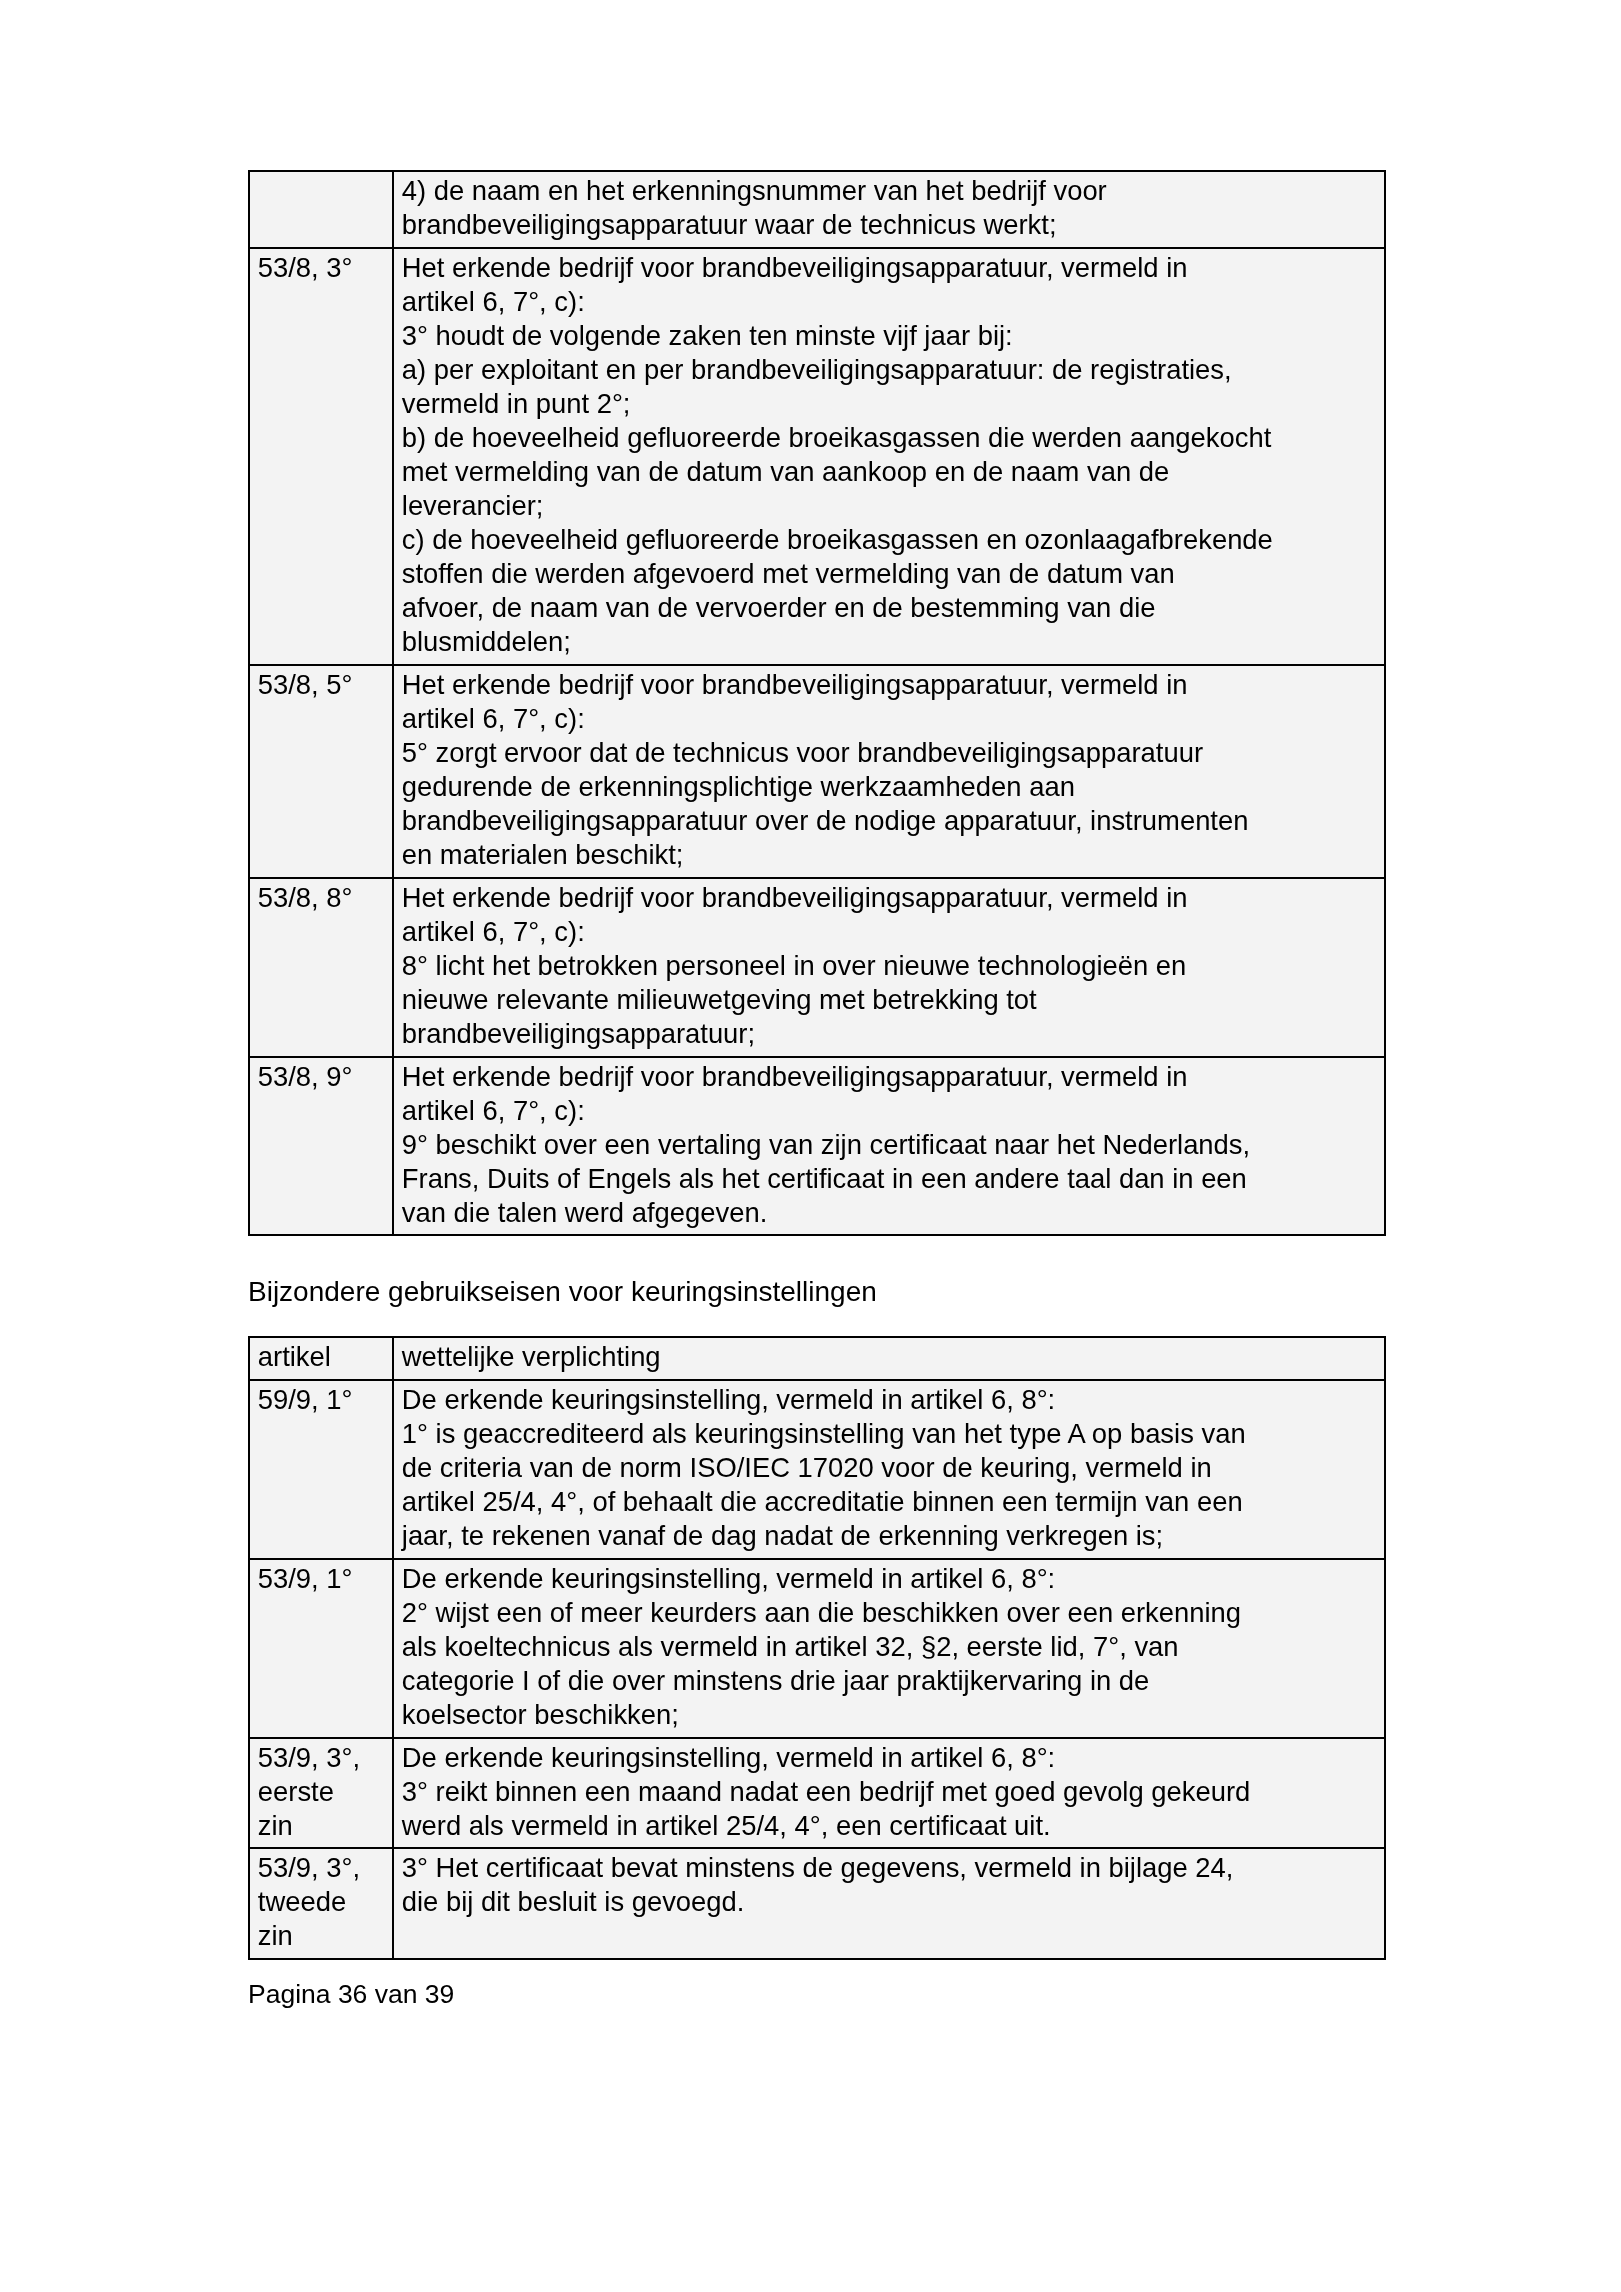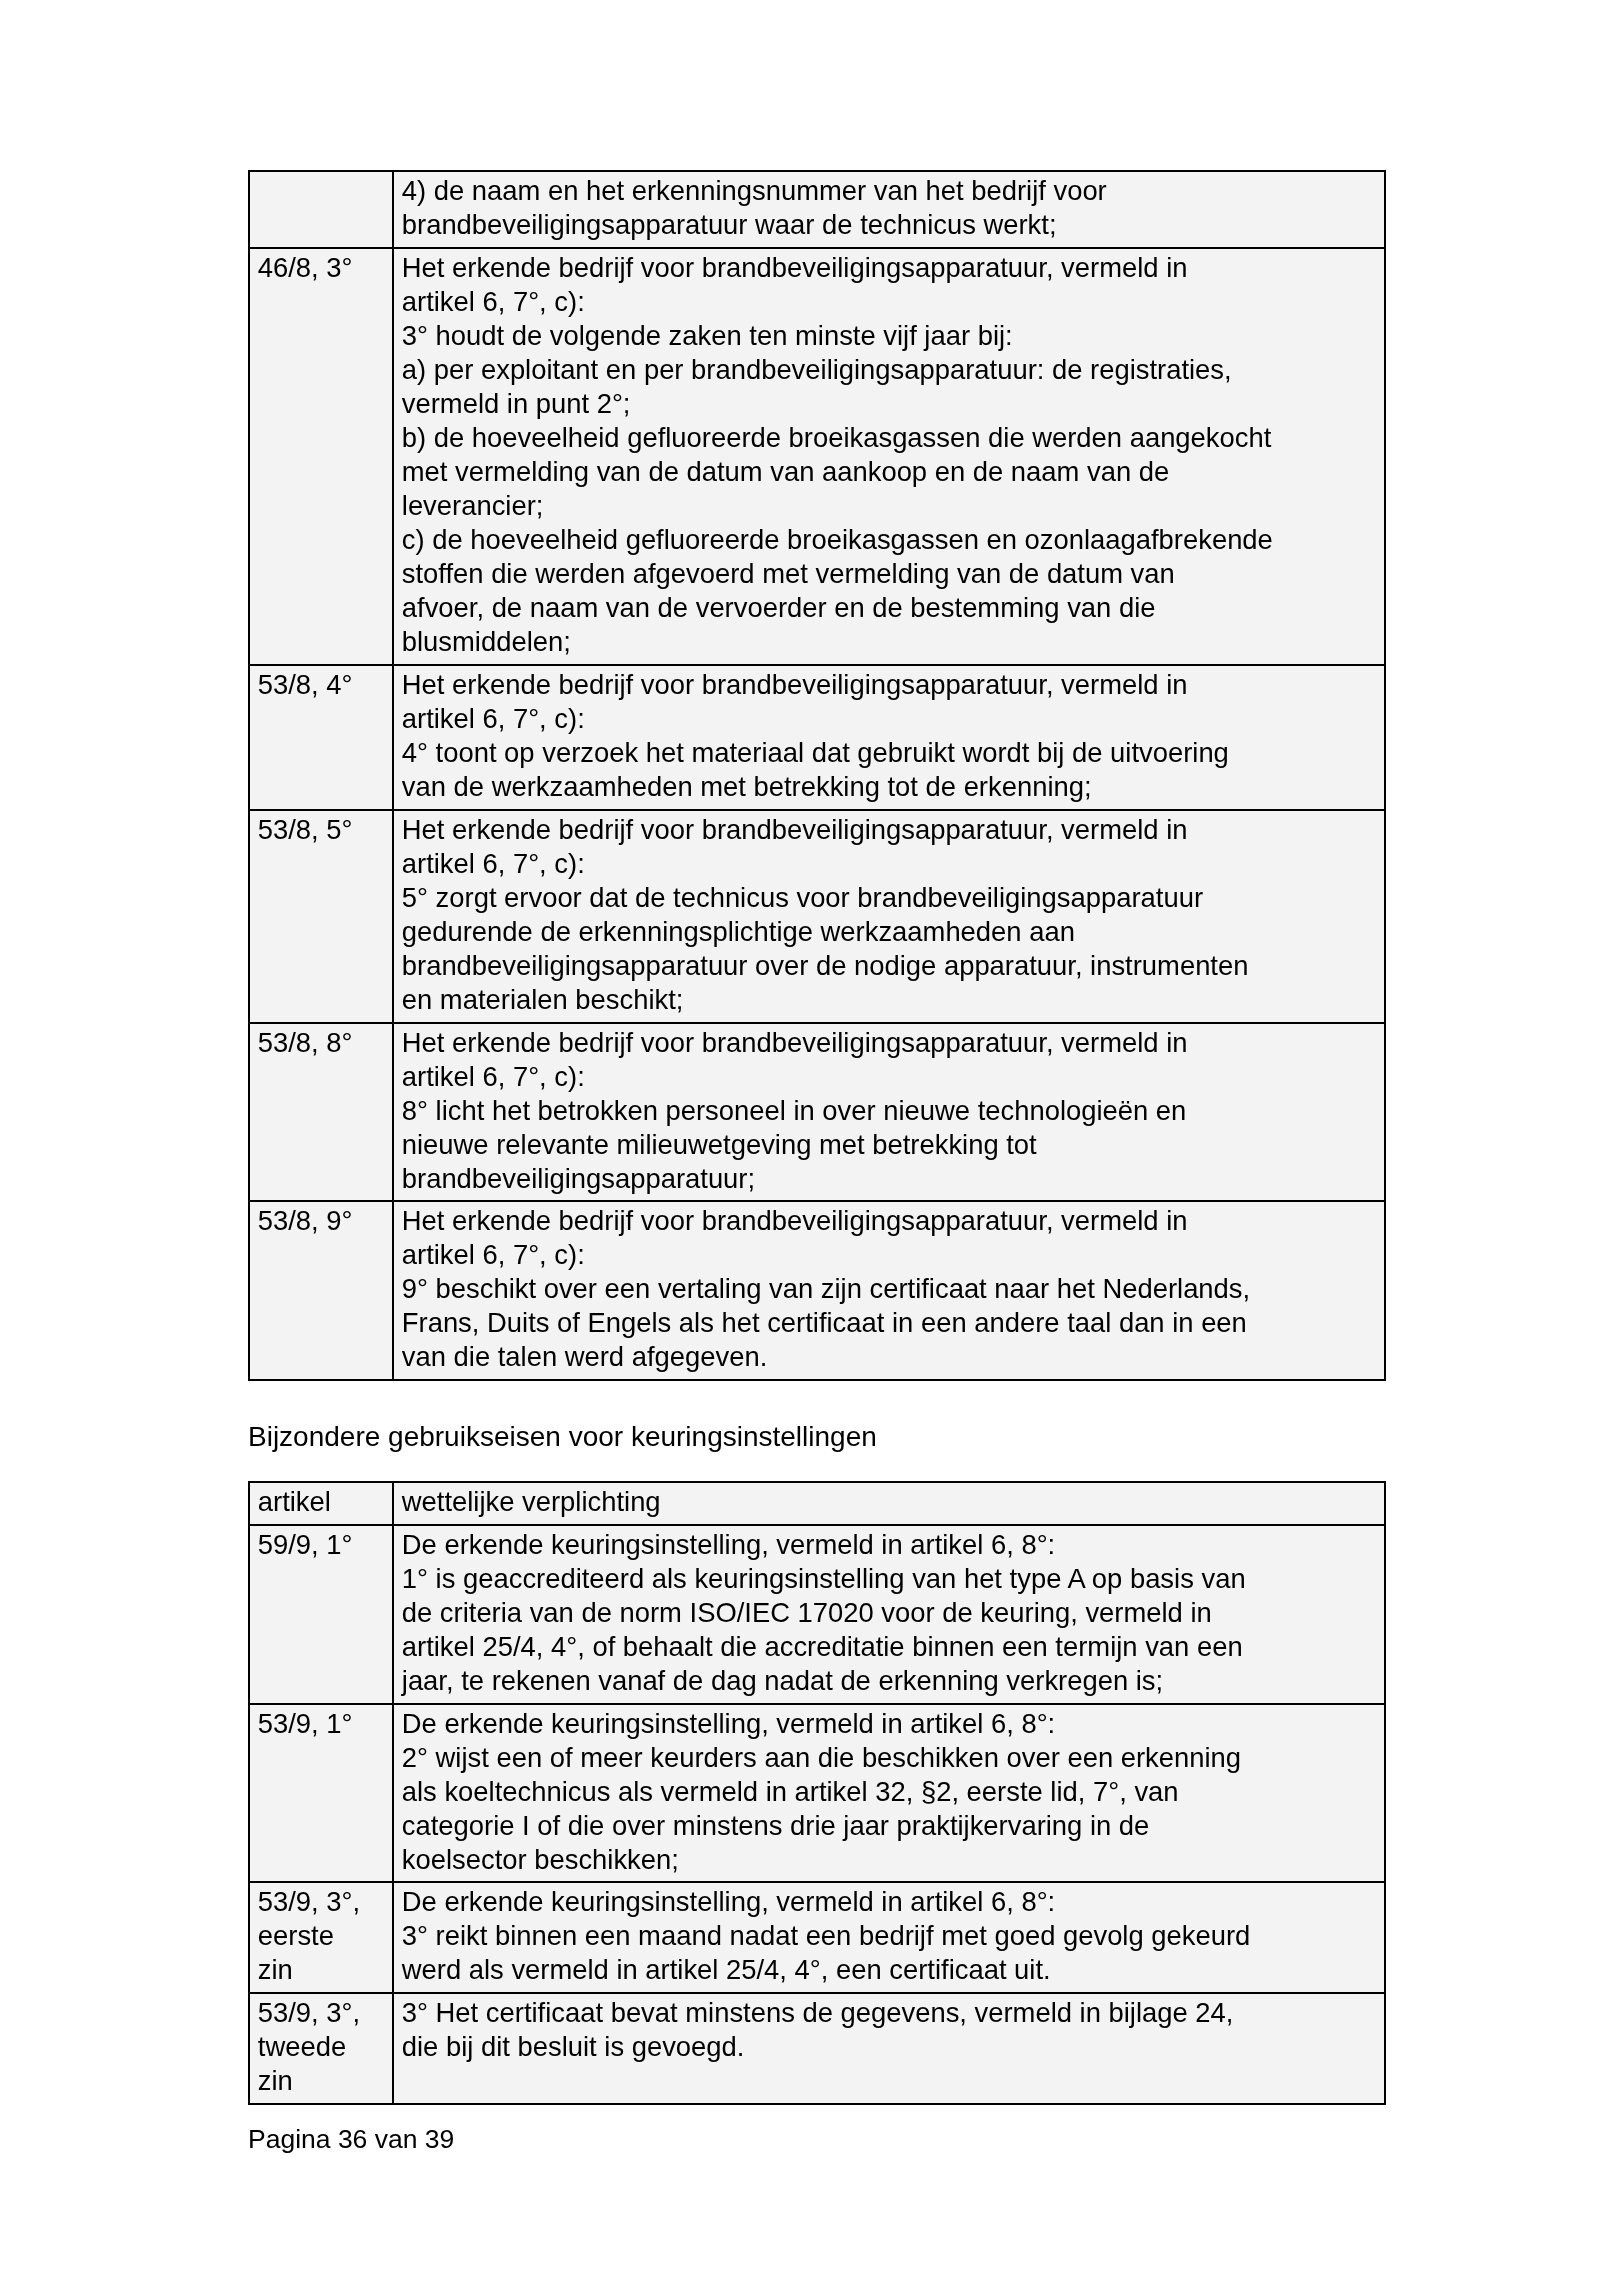--- a/index.html
+++ b/index.html
@@ -64,40 +64,33 @@
       <col style="width:144px">
       <col>
     </colgroup>
     <tbody>
       <tr>
         <td class="article-col"></td>
         <td>4) de naam en het erkenningsnummer van het bedrijf voor
 brandbeveiligingsapparatuur waar de technicus werkt;</td>
       </tr>
       <tr>
-        <td class="article-col">46/8, 3°</td>
+        <td class="article-col">53/8, 3°</td>
         <td>Het erkende bedrijf voor brandbeveiligingsapparatuur, vermeld in
 artikel 6, 7°, c):
 3° houdt de volgende zaken ten minste vijf jaar bij:
 a) per exploitant en per brandbeveiligingsapparatuur: de registraties,
 vermeld in punt 2°;
 b) de hoeveelheid gefluoreerde broeikasgassen die werden aangekocht
 met vermelding van de datum van aankoop en de naam van de
 leverancier;
 c) de hoeveelheid gefluoreerde broeikasgassen en ozonlaagafbrekende
 stoffen die werden afgevoerd met vermelding van de datum van
 afvoer, de naam van de vervoerder en de bestemming van die
 blusmiddelen;</td>
-      </tr>
-      <tr>
-        <td class="article-col">53/8, 4°</td>
-        <td>Het erkende bedrijf voor brandbeveiligingsapparatuur, vermeld in
-artikel 6, 7°, c):
-4° toont op verzoek het materiaal dat gebruikt wordt bij de uitvoering
-van de werkzaamheden met betrekking tot de erkenning;</td>
       </tr>
       <tr>
         <td class="article-col">53/8, 5°</td>
         <td>Het erkende bedrijf voor brandbeveiligingsapparatuur, vermeld in
 artikel 6, 7°, c):
 5° zorgt ervoor dat de technicus voor brandbeveiligingsapparatuur
 gedurende de erkenningsplichtige werkzaamheden aan
 brandbeveiligingsapparatuur over de nodige apparatuur, instrumenten
 en materialen beschikt;</td>
       </tr>

